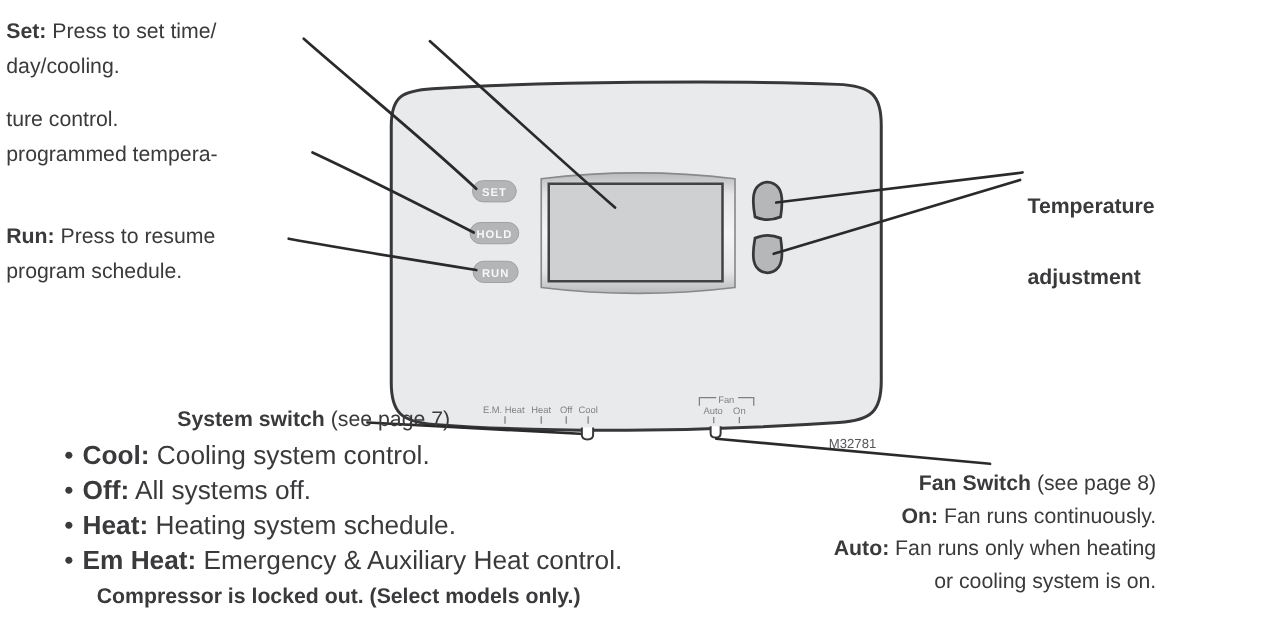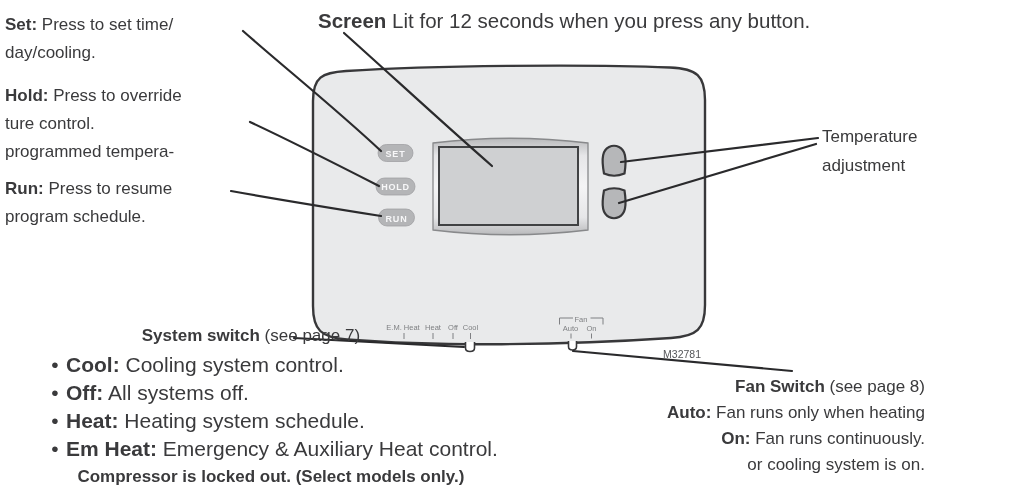--- a/index.html
+++ b/index.html
@@ -5,21 +5,21 @@
   html,body{margin:0;padding:0;background:#ffffff;}
   #stage{
     position:relative;width:1024px;height:498px;background:#ffffff;
     font-family:"Liberation Sans",sans-serif;color:#3a3a3c;overflow:hidden;
   }
   #art{position:absolute;left:0;top:0;}
   .note{position:absolute;}
   .note p{margin:0;font-size:17px;line-height:28px;white-space:nowrap;}
   .note b{font-weight:700;}
   #note-screen p{font-size:20.5px;}
-  #note-temp p{font-weight:400;line-height:29px;}
+  #note-temp p{font-weight:700;line-height:29px;margin-top:28px;}
   #note-fan p{line-height:26px;}
   .bullet-row{display:flex;line-height:28px;font-size:21px;white-space:nowrap;}
   .bullet-dot{width:22px;flex:0 0 22px;}
   .cont{margin-left:22px;font-weight:bold;}
   .svg-label{font-family:"Liberation Sans",sans-serif;}
 </style>
 </head>
 <body>
 
 <div id="stage">
@@ -100,33 +100,29 @@
       <path d="M 573,351 L 792,371"></path>
     </g>
   </svg>
 
   <div class="note" id="note-set" style="left:5px;top:11px;">
     <p><b>Set:</b><span> Press to set time/</span></p>
     <p>day/cooling.</p>
   </div>
 
   <div class="note" id="note-hold" style="left:5px;top:82px;">
-    <p><b>Hold:</b><span> Press to override</span></p>
     <p>ture control.</p>
     <p>programmed tempera-</p>
   </div>
 
   <div class="note" id="note-run" style="left:5px;top:175px;">
     <p><b>Run:</b><span> Press to resume</span></p>
     <p>program schedule.</p>
   </div>
 
-  <div class="note" id="note-screen" style="left:318px;top:7px;">
-    <p><b>Screen</b><span> Lit for 12 seconds when you press any button.</span></p>
-  </div>
 
   <div class="note" id="note-temp" style="left:822px;top:122px;">
     <p>Temperature</p>
     <p>adjustment</p>
   </div>
 
   <div class="note" id="note-system" style="left:4px;top:322px;text-align:center;">
     <p><b>System switch</b><span> (see page 7)</span></p>
     <div style="margin-left:40px;margin-top:1px;">
       <div class="bullet-row">
@@ -144,18 +140,18 @@
       <div class="bullet-row">
         <span class="bullet-dot">•</span>
         <span><b>Em Heat:</b><span> Emergency &amp; Auxiliary Heat control.</span></span>
       </div>
       <p class="cont">Compressor is locked out. (Select models only.)</p>
     </div>
   </div>
 
   <div class="note" id="note-fan" style="left:667px;top:374px;text-align:right;">
     <p><b>Fan Switch</b><span> (see page 8)</span></p>
+    <p><b>On:</b><span> Fan runs continuously.</span></p>
     <p><b>Auto:</b><span> Fan runs only when heating</span></p>
-    <p><b>On:</b><span> Fan runs continuously.</span></p>
     <p>or cooling system is on.</p>
   </div>
 
 </div>
 
 </body></html>

